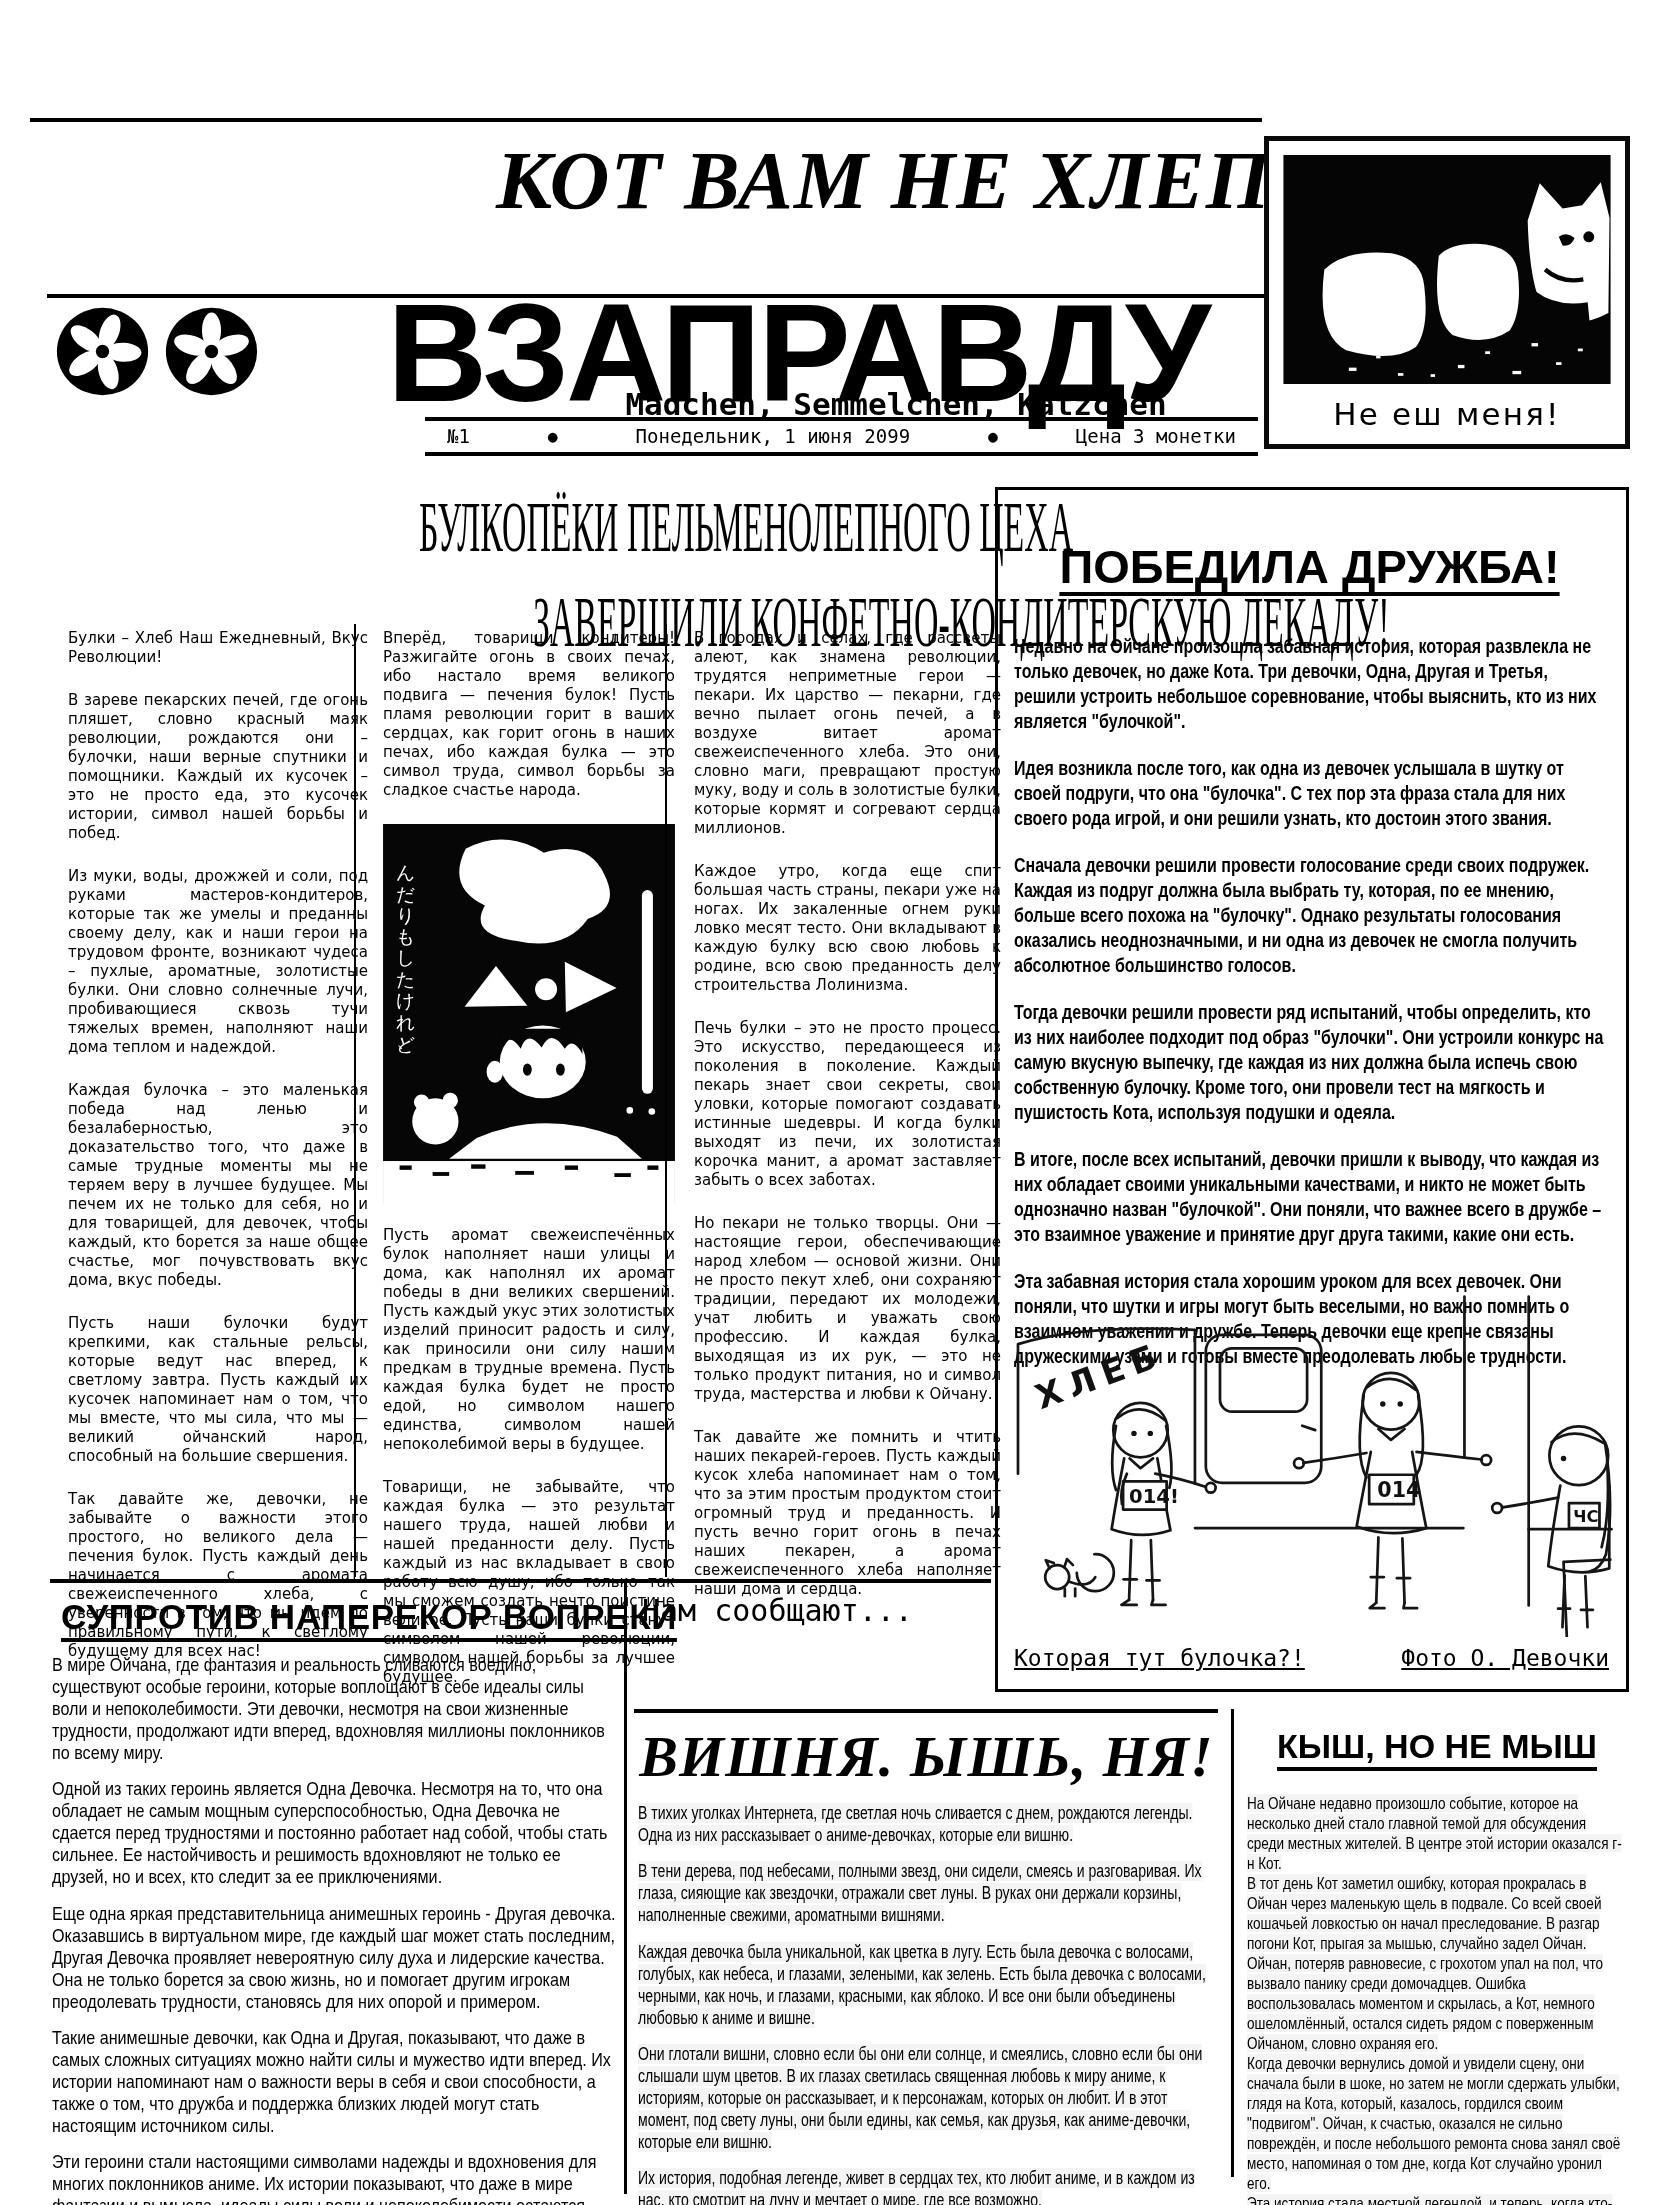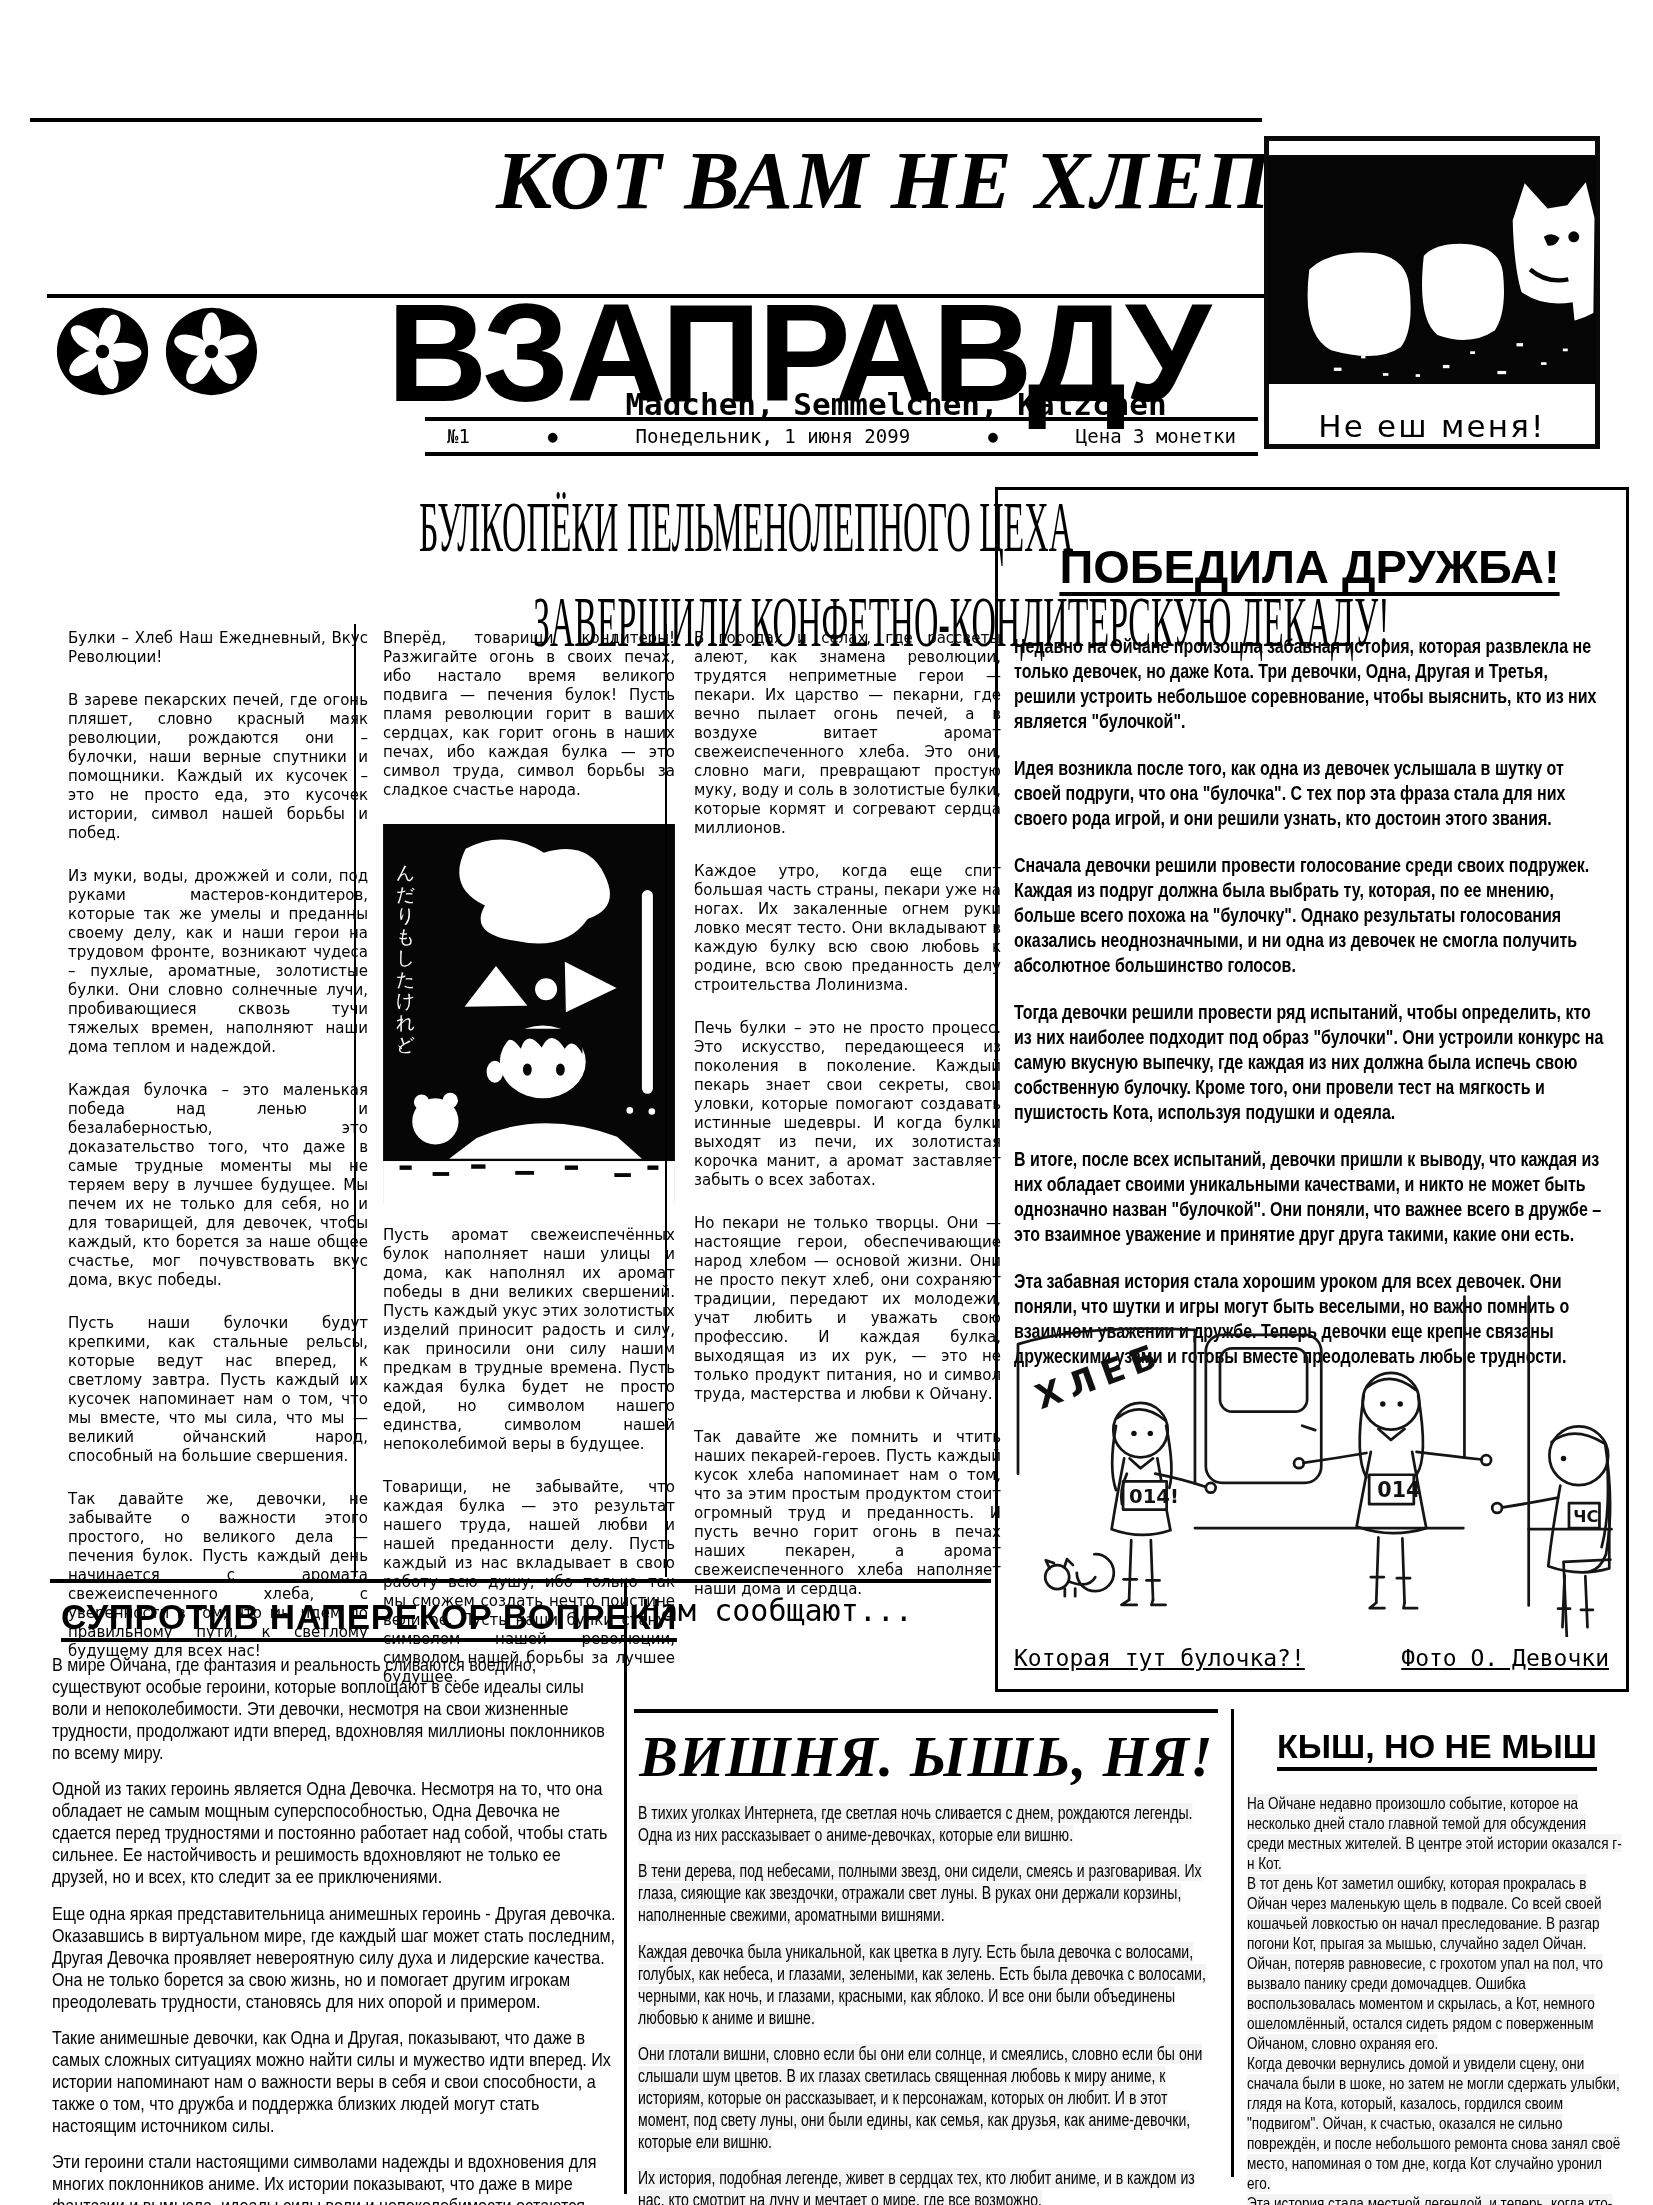--- a/index.html
+++ b/index.html
@@ -113,21 +113,21 @@
   <div class="abs subtitle" style="left:604px;top:386px;width:584px;">Mädchen, Semmelchen, Kätzchen</div>
 
   <div class="infobar" style="left:425px;top:417px;width:789px;">
     <span>№1</span>
     <span class="dot">●</span>
     <span>Понедельник, 1 июня 2099</span>
     <span class="dot">●</span>
     <span>Цена 3 монетки</span>
   </div>
 
-  <div class="catbox" style="left:1264px;top:136px;width:336px;height:313px;justify-content:space-between;">
+  <div class="catbox" style="left:1264px;top:136px;width:366px;height:313px;">
     <svg viewBox="0 0 600 420" width="328" height="229">
       <rect width="600" height="420" fill="#050505"></rect>
       <path d="M75,210 Q60,330 115,358 Q200,382 243,352 Q268,318 258,238 Q252,190 198,180 Q115,172 75,210 Z" fill="#fff"></path>
       <path d="M285,185 Q272,300 310,330 Q370,352 415,322 Q438,288 430,215 Q424,172 372,164 Q310,158 285,185 Z" fill="#fff"></path>
       <path d="M448,120 L470,52 L512,98 L548,92 L582,50 L598,115 L596,290 Q540,320 492,300 Q452,270 448,120 Z" fill="#fff"></path>
       <path d="M505,150 Q520,140 534,152 Q528,168 512,166 Z" fill="#050505"></path>
       <circle cx="560" cy="150" r="10" fill="#050505"></circle>
       <path d="M480,210 q30,26 70,18" stroke="#050505" stroke-width="8" fill="none"></path>
       <path d="M462,250 q40,30 96,20 l4,40 q-70,16 -104,-18 Z" fill="#050505"></path>
       <g fill="#fff">

